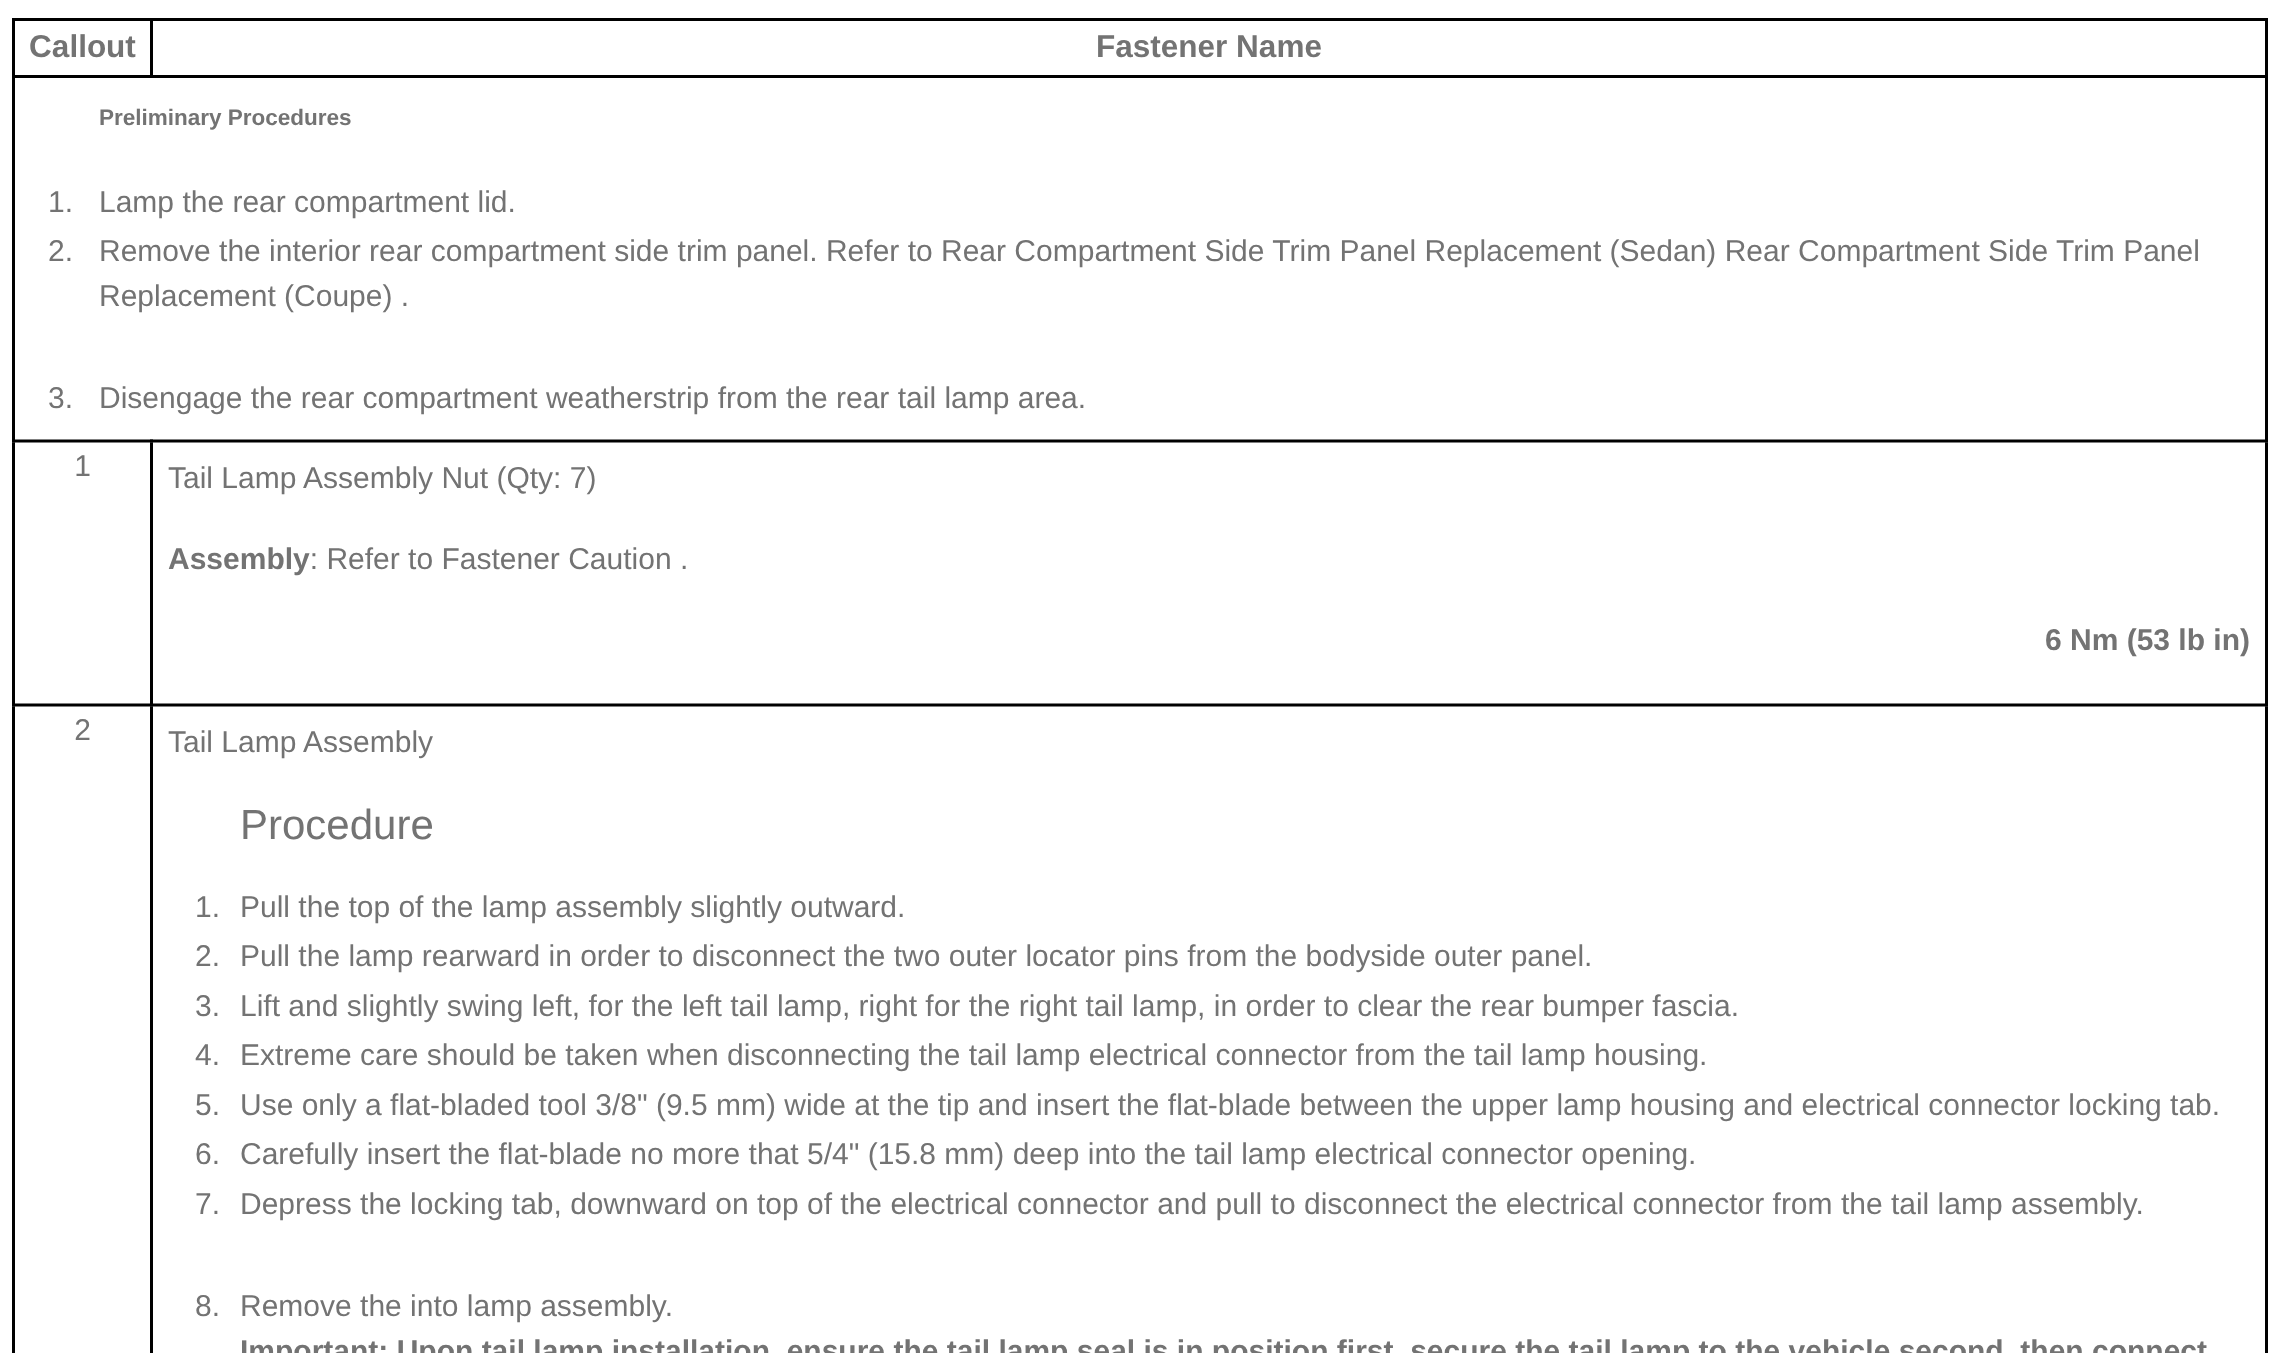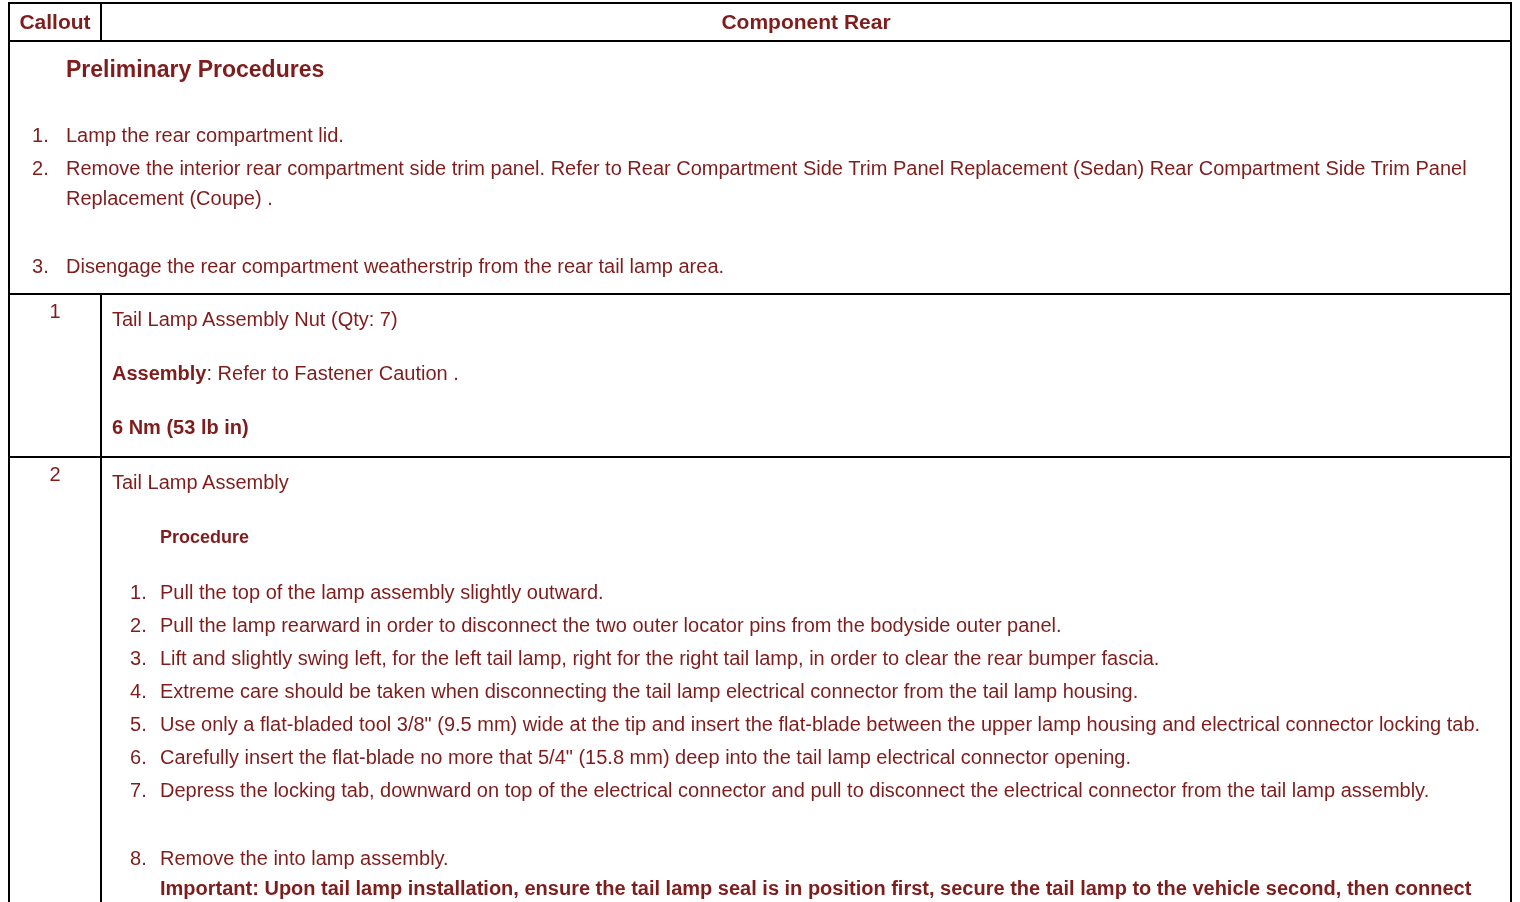--- a/index.html
+++ b/index.html
@@ -1,22 +1,22 @@
 <!DOCTYPE html>
 <html><head>
 <meta charset="utf-8">
 <style>
   * { box-sizing: border-box; }
   html, body { margin: 0; padding: 0; background: #ffffff; }
   .page {
     width: 1520px;
     height: 902px;
-    padding: 2px 8px;
+    padding: 12px 8px;
     font-family: "Liberation Sans", sans-serif;
-    color: #7f1d1d;
+    color: #737373;
     overflow: hidden;
   }
   table.callout-table {
     border-collapse: collapse;
     width: 100%;
     font-size: 20px;
     line-height: 30px;
   }
   table.callout-table th,
   table.callout-table td {
@@ -33,32 +33,32 @@
   td.callout-cell {
     text-align: center;
     vertical-align: middle;
     font-size: 20px;
   }
   td.prelim-cell {
     padding: 12px 10px 12px 22px;
   }
   .section-title {
     font-weight: bold;
-    font-size: 23px;
-    margin: 0 0 36px 34px;
+    font-size: 15px;
+    margin: 0 0 26px 34px;
   }
   td.component-cell {
     padding: 9px 10px 10px 10px;
   }
   .para { margin: 0 0 24px 0; }
-  .para:last-child { margin-bottom: 4px; }
+  .para:last-child { margin-bottom: 17px; text-align: right; }
   .bold { font-weight: bold; }
   .proc-title {
-    font-weight: bold;
-    font-size: 18px;
+    font-weight: normal;
+    font-size: 28px;
     margin: 25px 0 25px 48px;
   }
   ol.steps {
     list-style: none;
     margin: 0;
     padding: 0;
     counter-reset: step;
   }
   ol.steps > li {
     counter-increment: step;
@@ -86,21 +86,21 @@
 <div class="page">
   <table class="callout-table">
     <colgroup>
       <col class="callout-col">
       <col>
     </colgroup>
 
     <tbody>
         <tr>
       <th class="header-cell">Callout</th>
-      <th class="header-cell">Component Rear</th>
+      <th class="header-cell">Fastener Name</th>
     </tr>
 
     <tr>
       <td class="prelim-cell" colspan="2">
         <div class="section-title">Preliminary Procedures</div>
         <ol class="steps prelim-steps">
           <li>Lamp the rear compartment lid.</li>
           <li>Remove the interior rear compartment side trim panel. Refer to Rear Compartment Side Trim Panel Replacement (Sedan) Rear Compartment Side Trim Panel Replacement (Coupe) .</li>
           <li>Disengage the rear compartment weatherstrip from the rear tail lamp area.</li>
         </ol>

